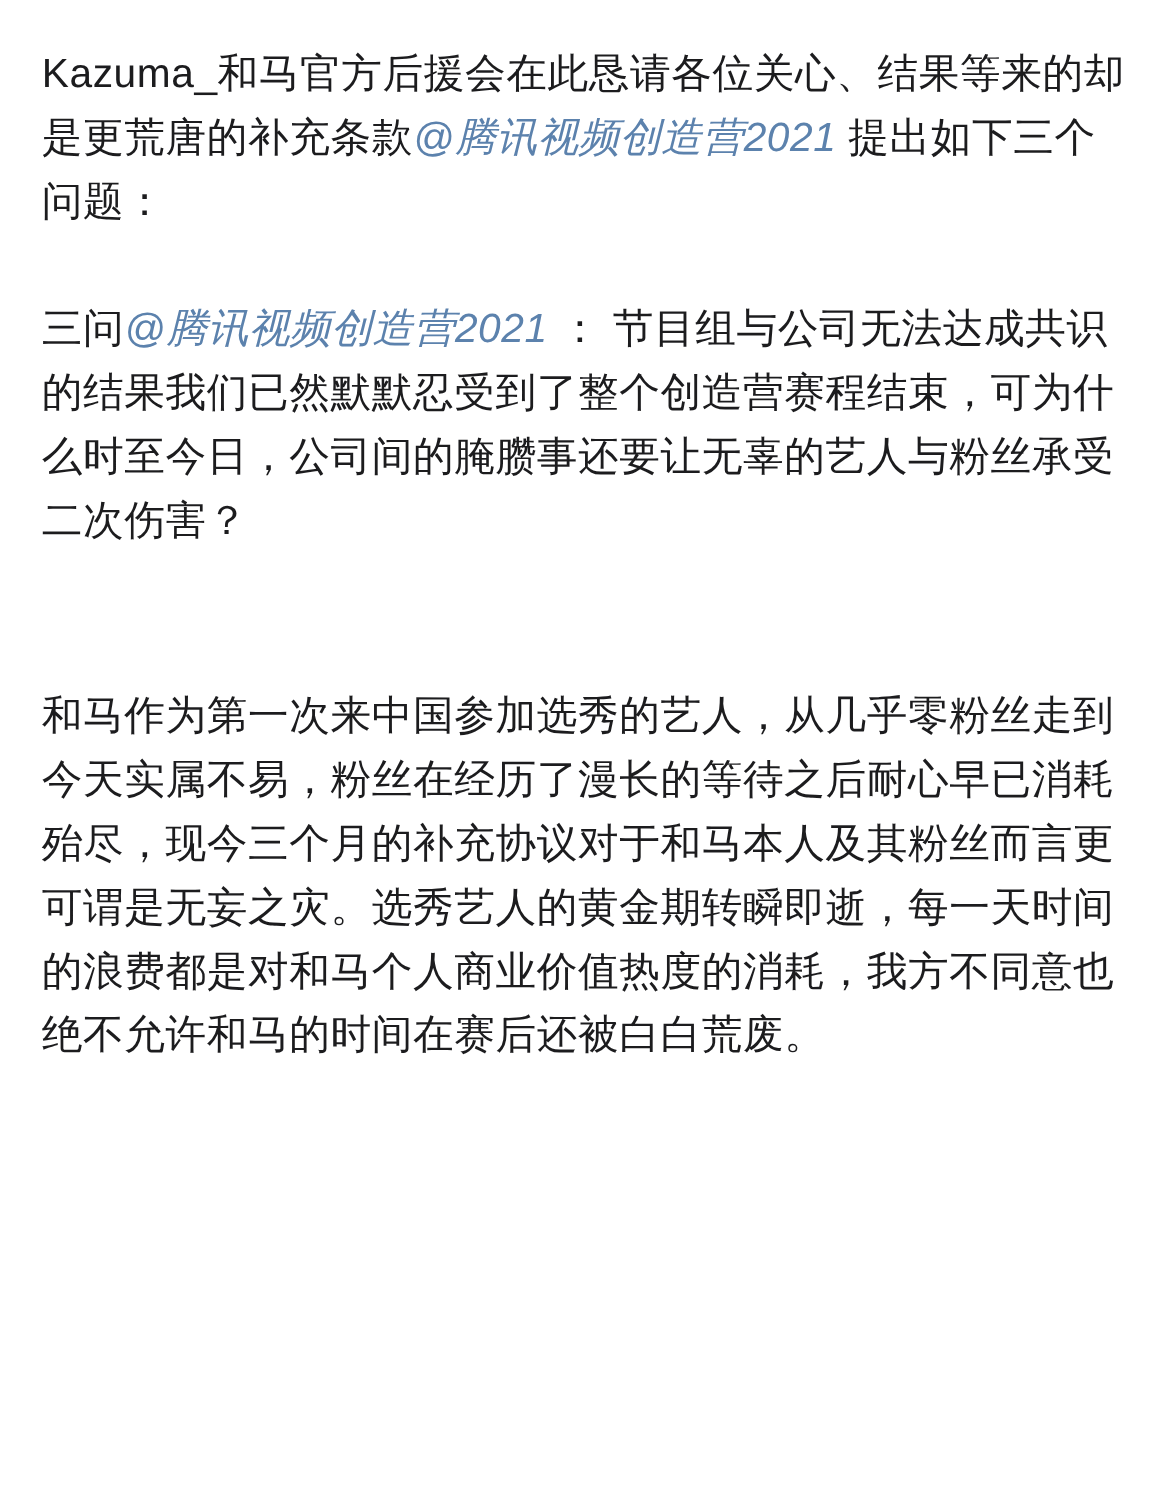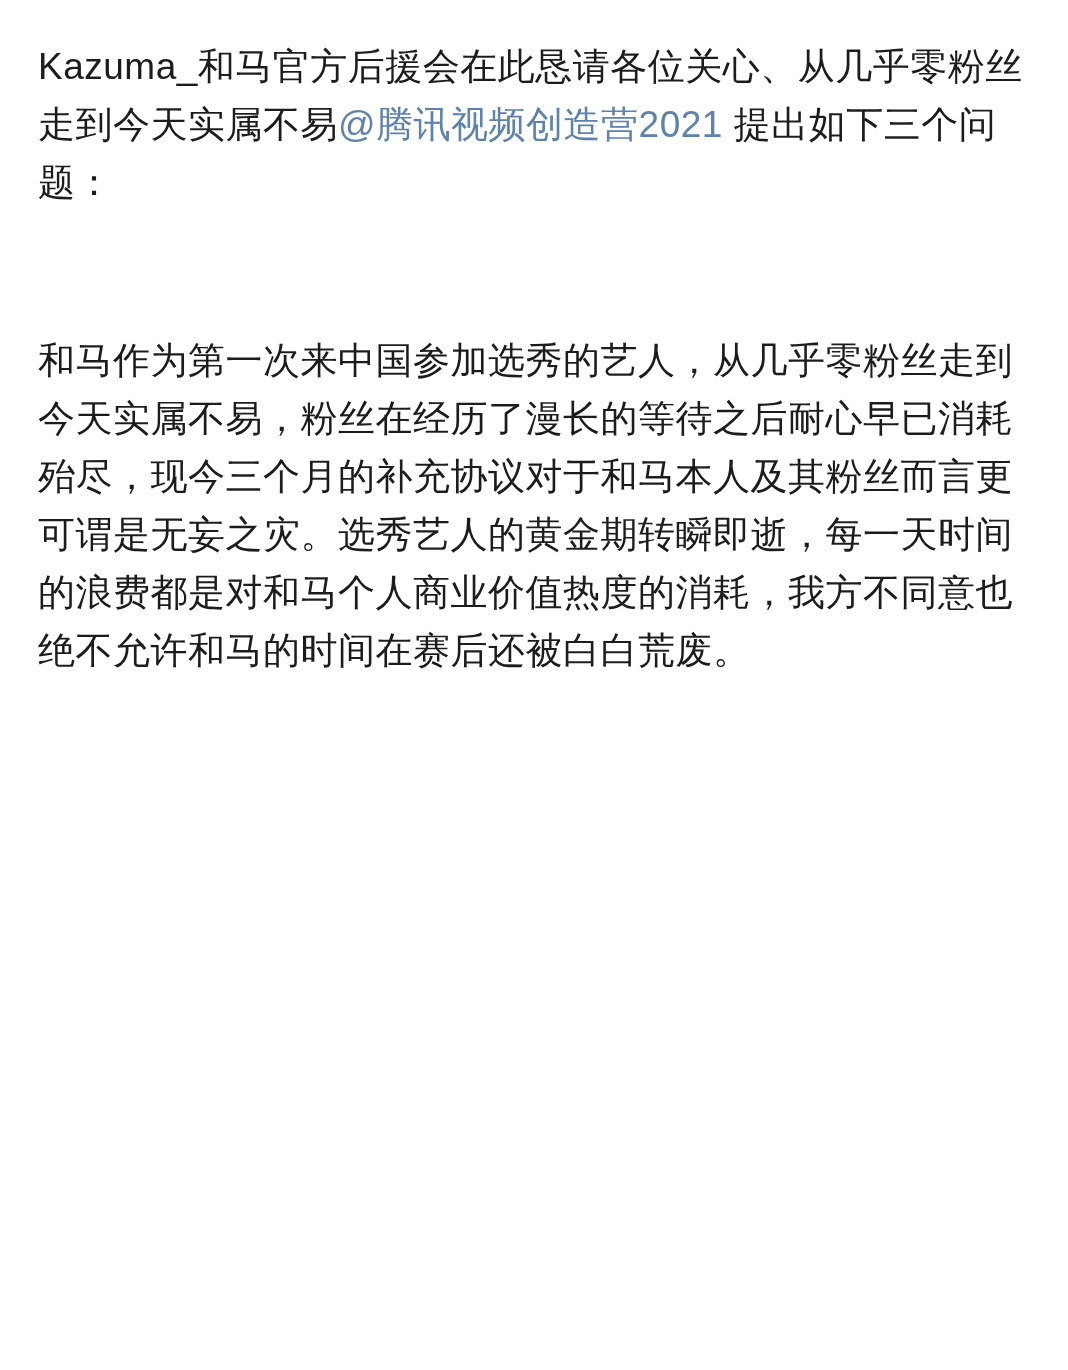--- a/index.html
+++ b/index.html
@@ -29,30 +29,32 @@
   .para.intro {
     margin-bottom: 58px;
   }
   .para.closing {
     margin-top: 120px;
   }
   .mention {
     color: #5c82ad;
     text-decoration: none;
     cursor: pointer;
+    font-style: italic;
   }
   .q-sep {
     color: #1c1c1e;
   }
 </style>
 </head>
 <body>
 
 <div class="page">
 
-  <p class="para intro"><span>Kazuma_和马官方后援会在此恳请各位关心、从几乎零粉丝走到今天实属不易</span><a class="mention">@腾讯视频创造营2021</a><span> 提出如下三个问题：</span></p>
+  <p class="para intro"><span>Kazuma_和马官方后援会在此恳请各位关心、结果等来的却是更荒唐的补充条款</span><a class="mention">@腾讯视频创造营2021</a><span> 提出如下三个问题：</span></p>
 
 
 
+  <p class="para question"><span>三问</span><a class="mention">@腾讯视频创造营2021</a><span class="q-sep"> ： </span><span>节目组与公司无法达成共识的结果我们已然默默忍受到了整个创造营赛程结束，可为什么时至今日，公司间的腌臜事还要让无辜的艺人与粉丝承受二次伤害？</span></p>
 
   <p class="para closing">和马作为第一次来中国参加选秀的艺人，从几乎零粉丝走到今天实属不易，粉丝在经历了漫长的等待之后耐心早已消耗殆尽，现今三个月的补充协议对于和马本人及其粉丝而言更可谓是无妄之灾。选秀艺人的黄金期转瞬即逝，每一天时间的浪费都是对和马个人商业价值热度的消耗，我方不同意也绝不允许和马的时间在赛后还被白白荒废。</p>
 
 </div>
 
 </body></html>

